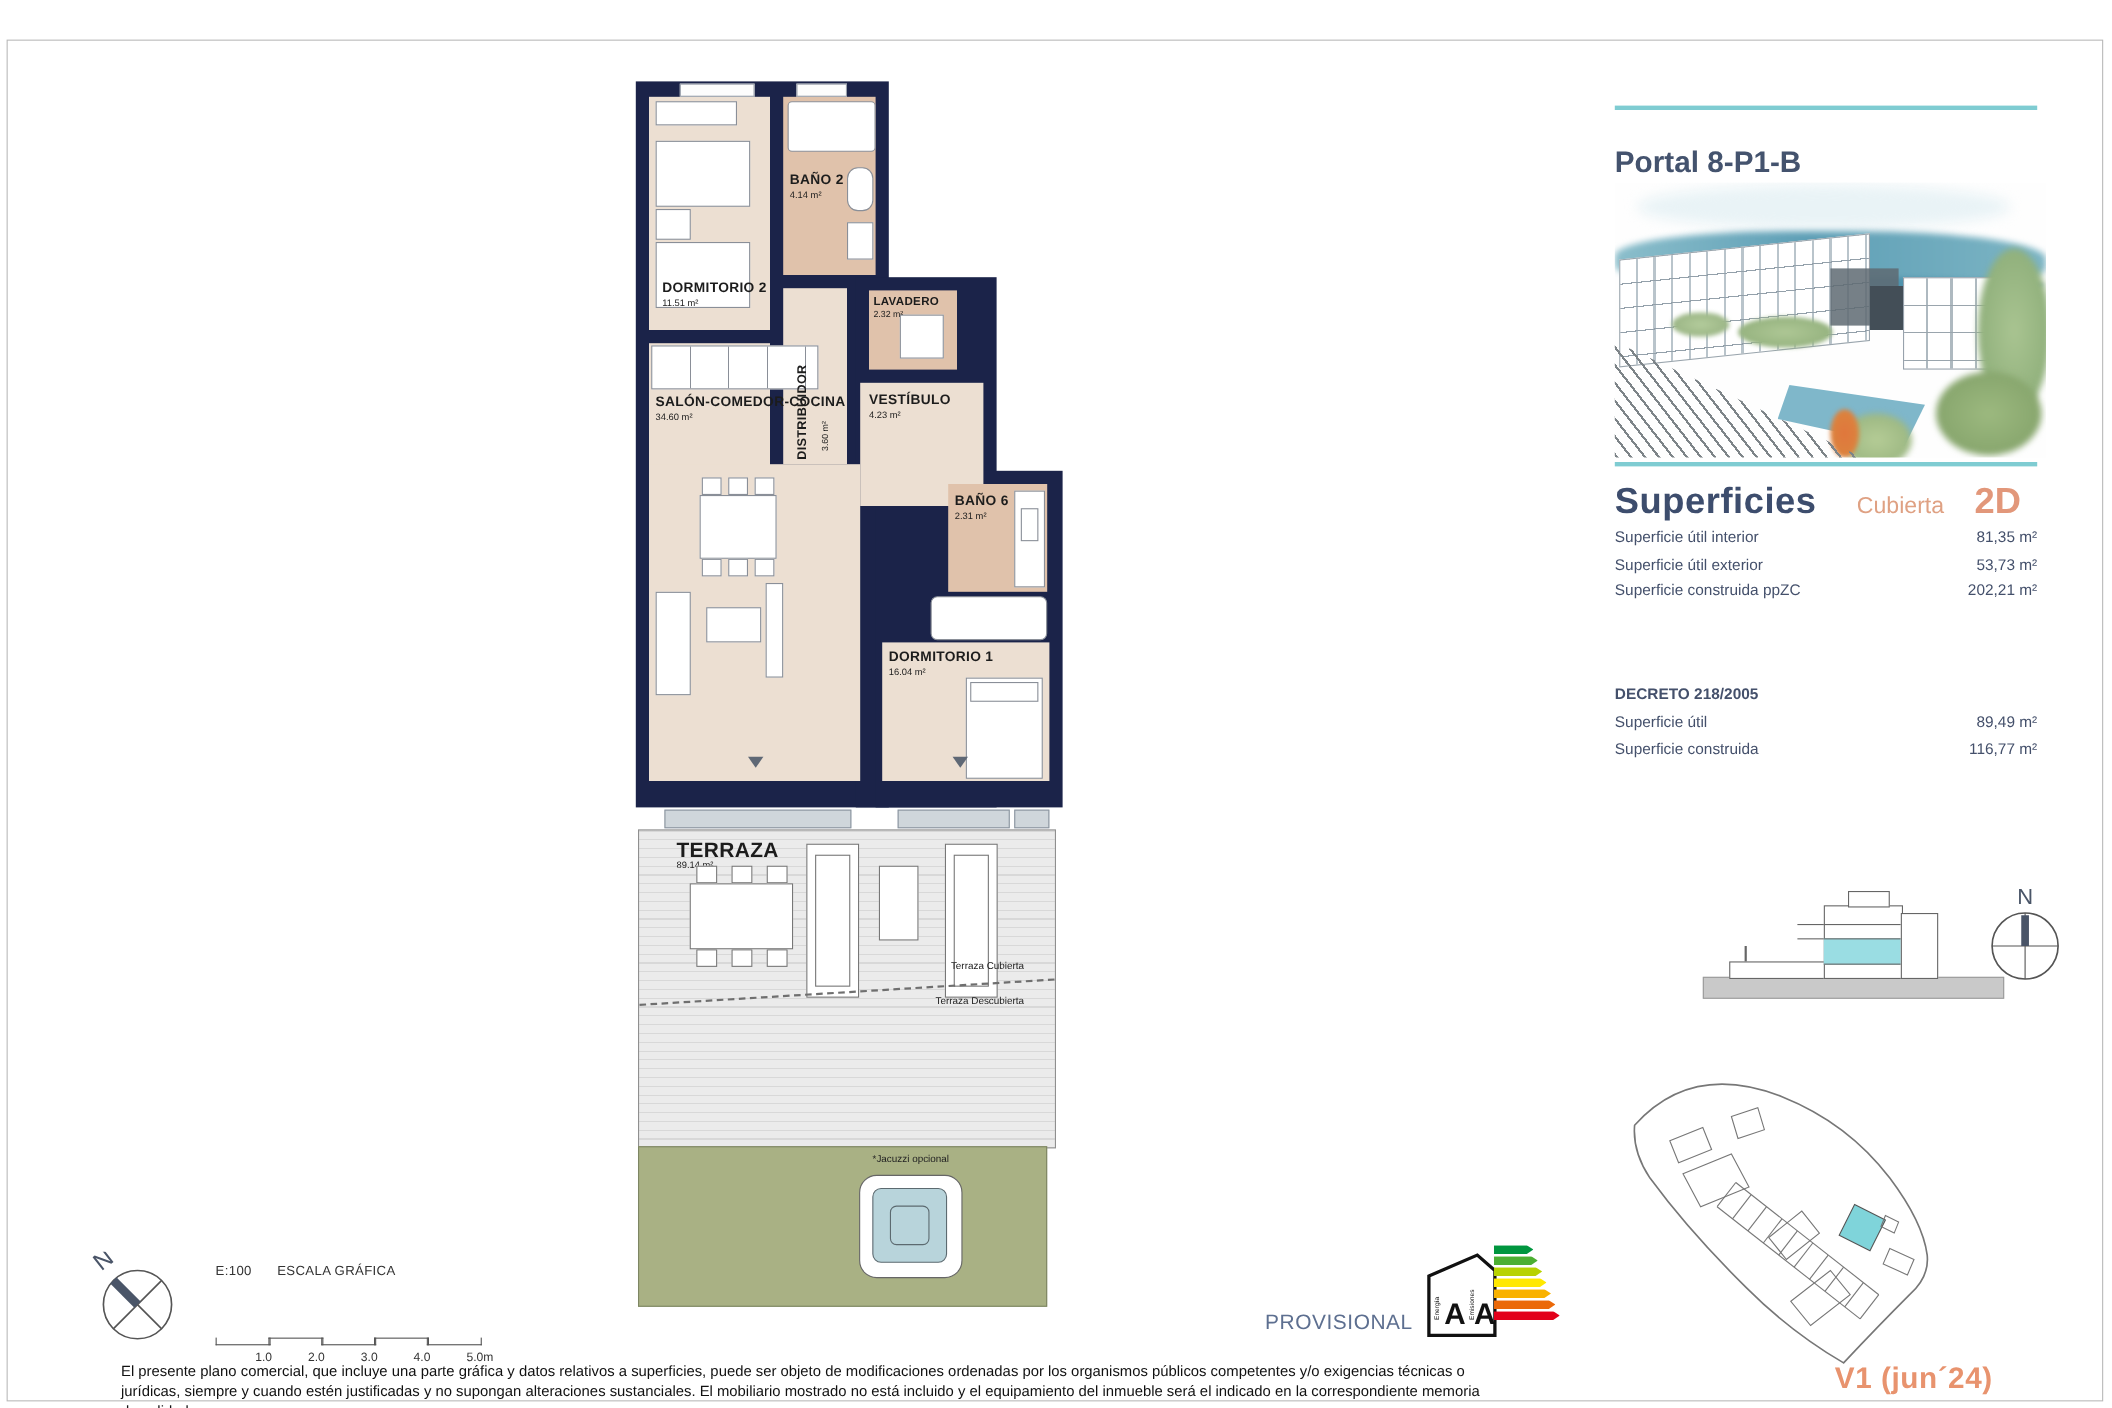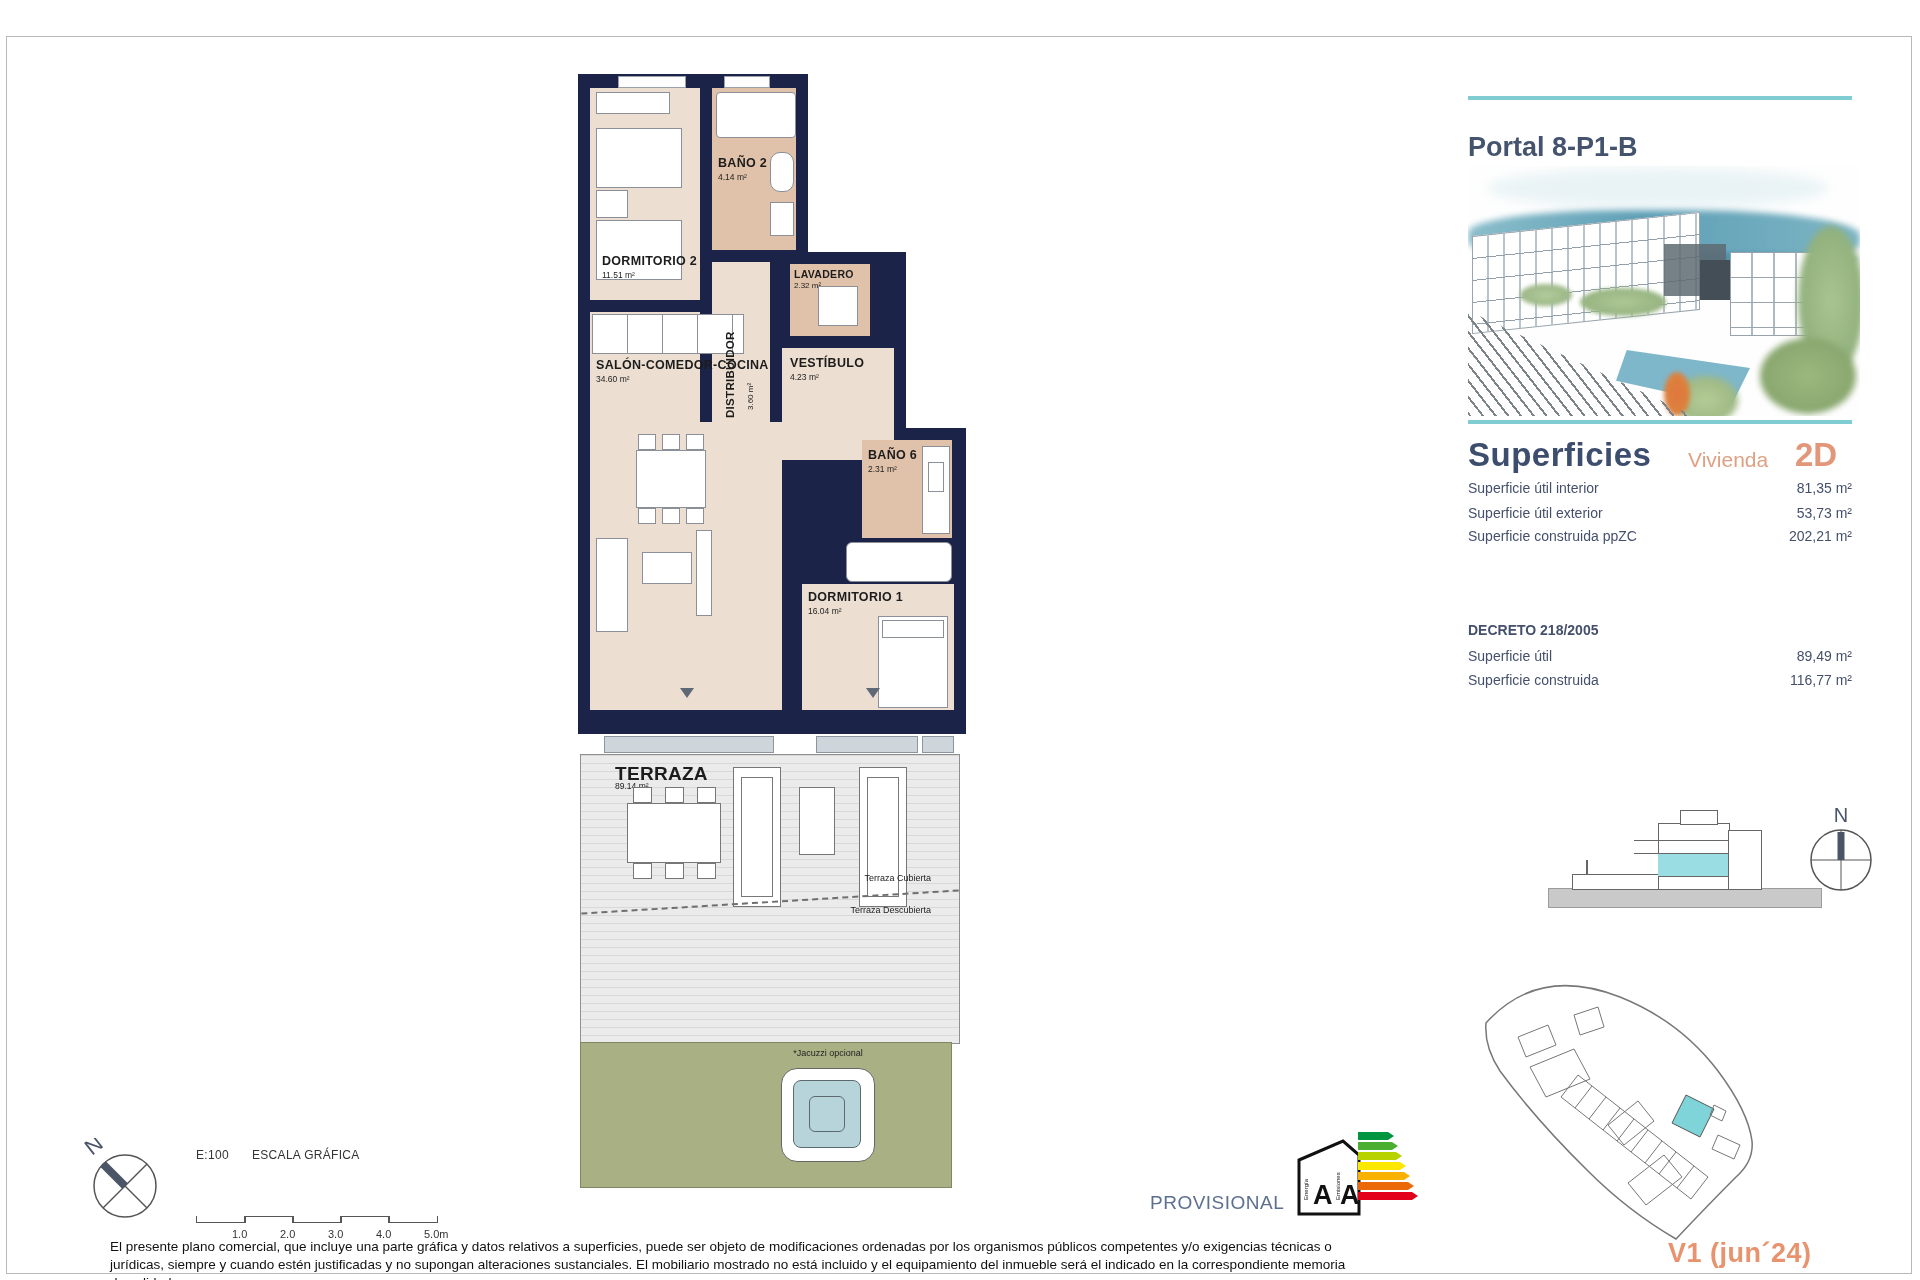--- a/index.html
+++ b/index.html
@@ -175,21 +175,21 @@
     <div class="abs" style="left:148px;top:184px;width:134px;height:56px;background:#7fb7ca;clip-path:polygon(8% 0,100% 32%,86% 100%,0 55%);"></div>
     <div class="blob" style="left:292px;top:172px;width:96px;height:76px;background:radial-gradient(#9cb97f,#7f9e66);filter:blur(3px);"></div>
     <div class="blob" style="left:206px;top:210px;width:64px;height:48px;background:radial-gradient(#b5cc96,#92af7a);filter:blur(3px);"></div>
     <div class="blob" style="left:196px;top:206px;width:26px;height:44px;background:radial-gradient(#e0763c,#d9893f);filter:blur(2px);"></div>
     <div class="abs" style="left:-10px;top:140px;width:240px;height:112px;background:repeating-linear-gradient(52deg,#7d8488 0 2px,transparent 2px 10px);clip-path:polygon(0 0,100% 100%,0 100%);"></div>
   </div>
 
   <div class="tealrule" style="left:1468px;top:420px;width:384px;"></div>
 
   <div class="sup-h" style="left:1468px;top:436px;">Superficies</div>
-  <div class="viv" style="left:1688px;top:448px;">Vivienda</div>
+  <div class="viv" style="left:1688px;top:448px;">Cubierta</div>
   <div class="viv2d" style="left:1795px;top:436px;">2D</div>
 
   <div class="srow" style="left:1468px;top:480px;">
     <span class="lab">Superficie útil interior</span>
     <span class="val">81,35 m²</span>
   </div>
   <div class="srow" style="left:1468px;top:505px;">
     <span class="lab">Superficie útil exterior</span>
     <span class="val">53,73 m²</span>
   </div>

